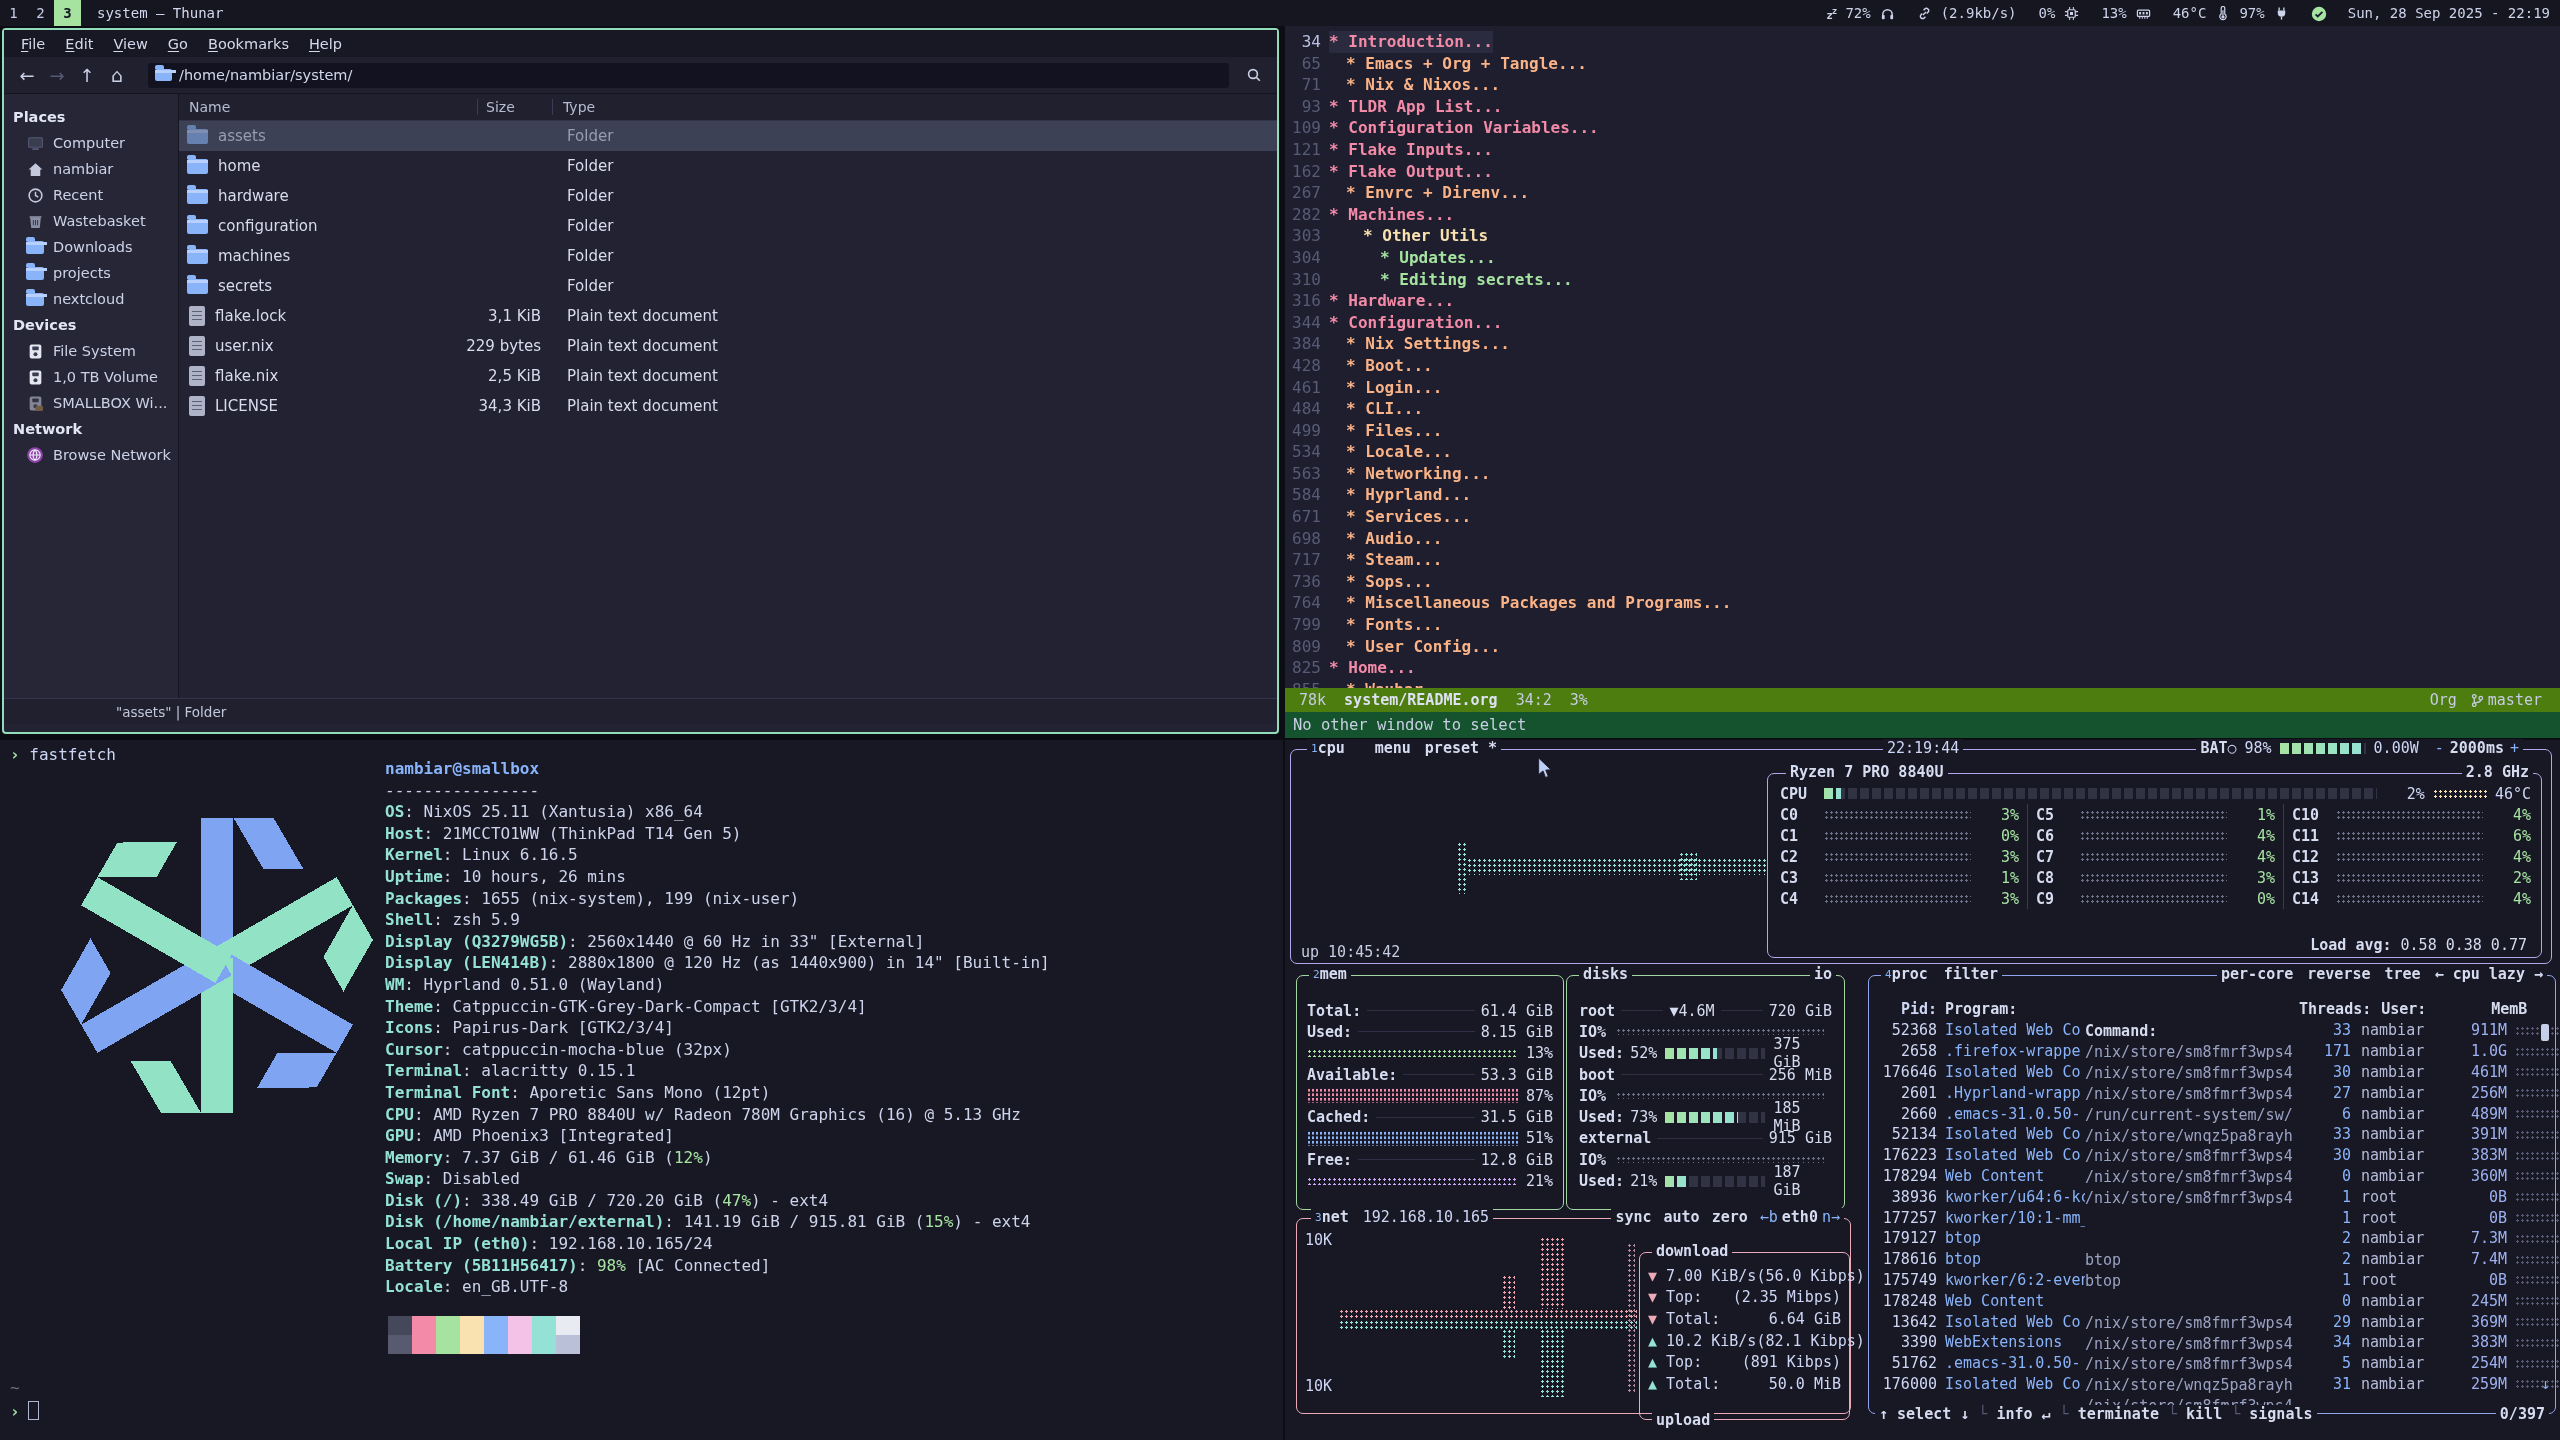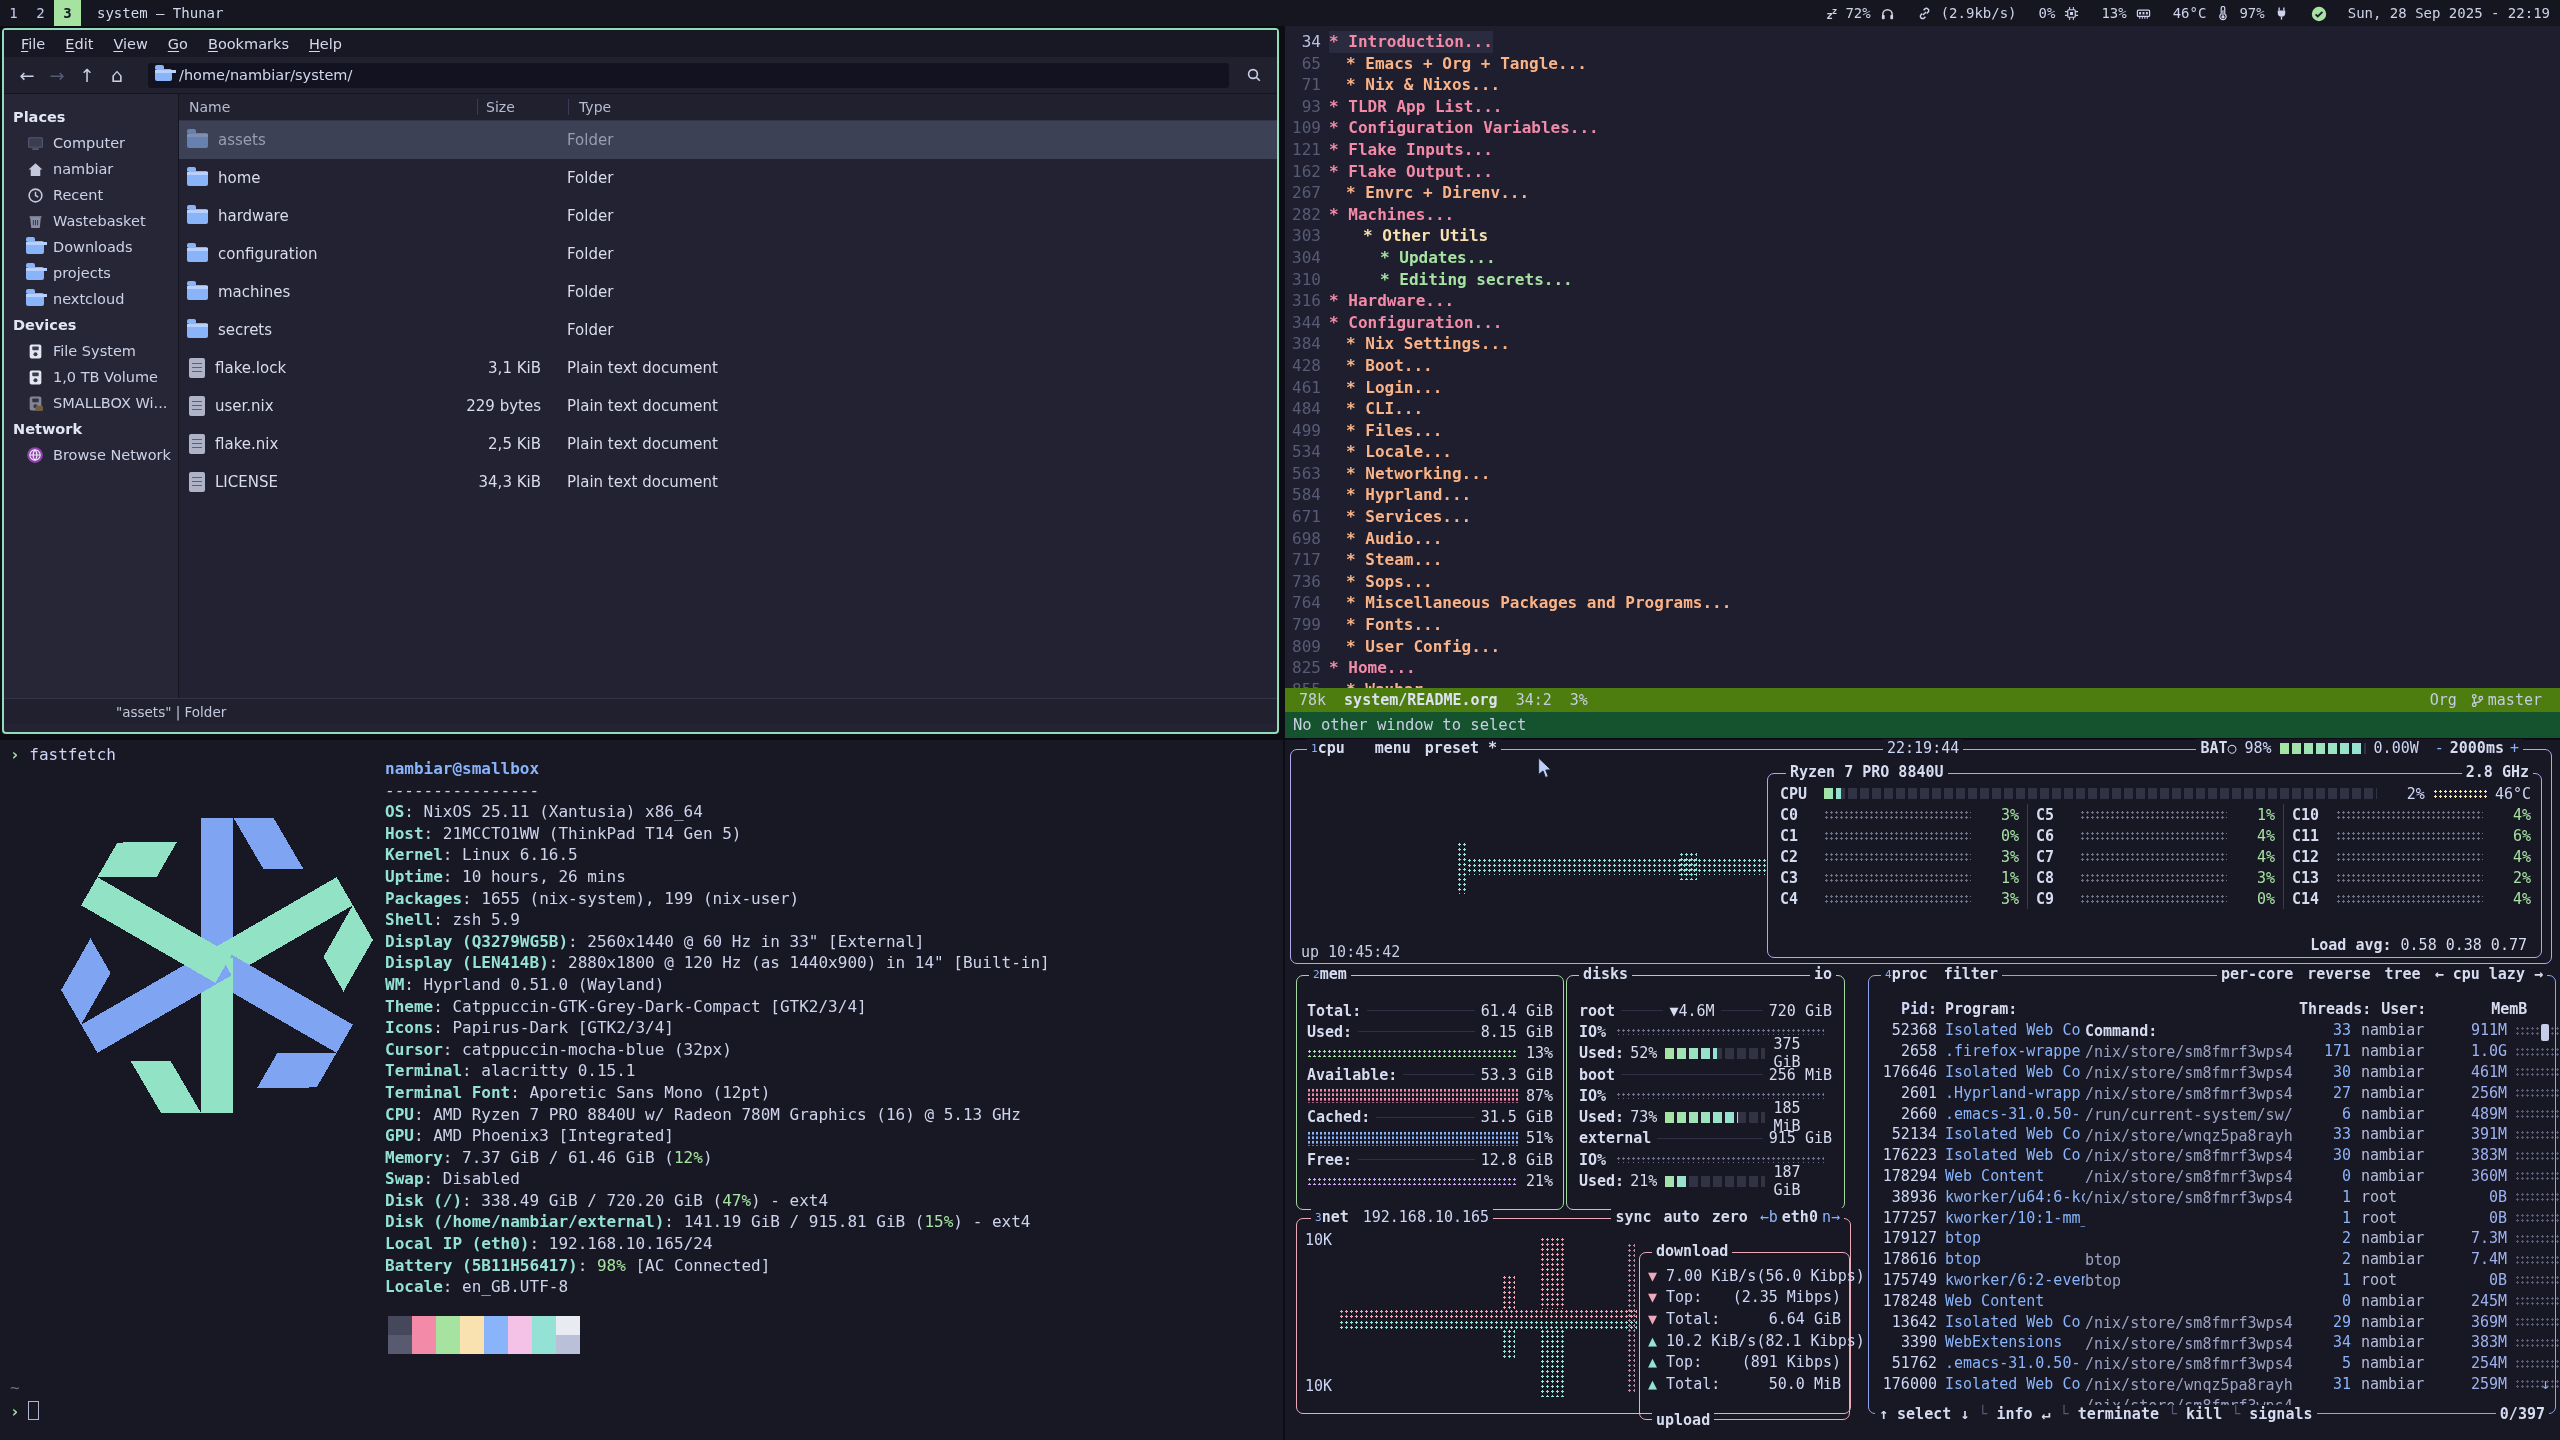--- a/index.html
+++ b/index.html
@@ -26,23 +26,23 @@
 #t-path{flex:1;height:25px;background:#121220;border-radius:3px;margin:0 10px 0 16px;display:flex;align-items:center;padding:0 7px;color:#d2d7ea;font-size:14.5px;gap:7px;}
 #t-body{display:flex;height:604px;}
 #t-side{width:174px;background:#262637;padding-top:10px;overflow:hidden;border-right:1px solid #15151f;}
 .side-title{font-weight:bold;font-size:14.5px;color:#e2e6f4;padding:5px 0 5px 9px;}
 .side-item{height:26px;display:flex;align-items:center;padding-left:22px;gap:9px;color:#ccd2e6;font-size:14.5px;white-space:nowrap;}
 .side-ic{width:18px;height:18px;flex:0 0 18px;display:flex;align-items:center;justify-content:center;color:#a9aec6;}
 #t-files{flex:1;background:#222232;display:flex;flex-direction:column;}
 #f-header{height:26px;display:flex;align-items:center;background:#20202f;border-bottom:1px solid #33334a;color:#b6bcd2;font-size:14px;}
 .fh-name{flex:0 0 288px;padding-left:10px;}
 .fh-size{flex:0 0 66px;border-left:1px solid #3b3b55;padding-left:8px;}
-.fh-type{flex:1;border-left:1px solid #3b3b55;padding-left:10px;margin-left:16px;}
+.fh-type{flex:1;border-left:1px solid #3b3b55;padding-left:10px;}
 #f-rows{flex:1;}
-.frow{height:38px;display:flex;align-items:center;color:#d8dcec;}
+.frow{height:30px;display:flex;align-items:center;color:#d8dcec;}
 .frow.selected{background:#3c4156;color:#979db4;}
 .fr-name{flex:0 0 266px;display:flex;align-items:center;gap:10px;padding-left:8px;}
 .fr-size{flex:0 0 88px;text-align:right;}
 .fr-type{flex:1;padding-left:10px;margin-left:16px;}
 .fold{width:21px;height:15px;background:#89b4fa;border-radius:2px;position:relative;flex:0 0 21px;}
 .fold:before{content:"";position:absolute;top:-4px;left:0;width:9px;height:4px;background:#89b4fa;border-radius:2px 2px 0 0;}
 .fold:after{content:"";position:absolute;top:1px;left:0;width:21px;height:3px;background:#b7d0fd;}
 .selected .fold{opacity:.55;}
 .doc{width:16px;height:20px;border-radius:2px;position:relative;flex:0 0 16px;margin-left:2px;background:#aeb3c8;}
 .doc:after{content:"";position:absolute;left:3px;top:5px;width:10px;height:10px;background:repeating-linear-gradient(#5b6072 0 1.5px,transparent 1.5px 4px);}

